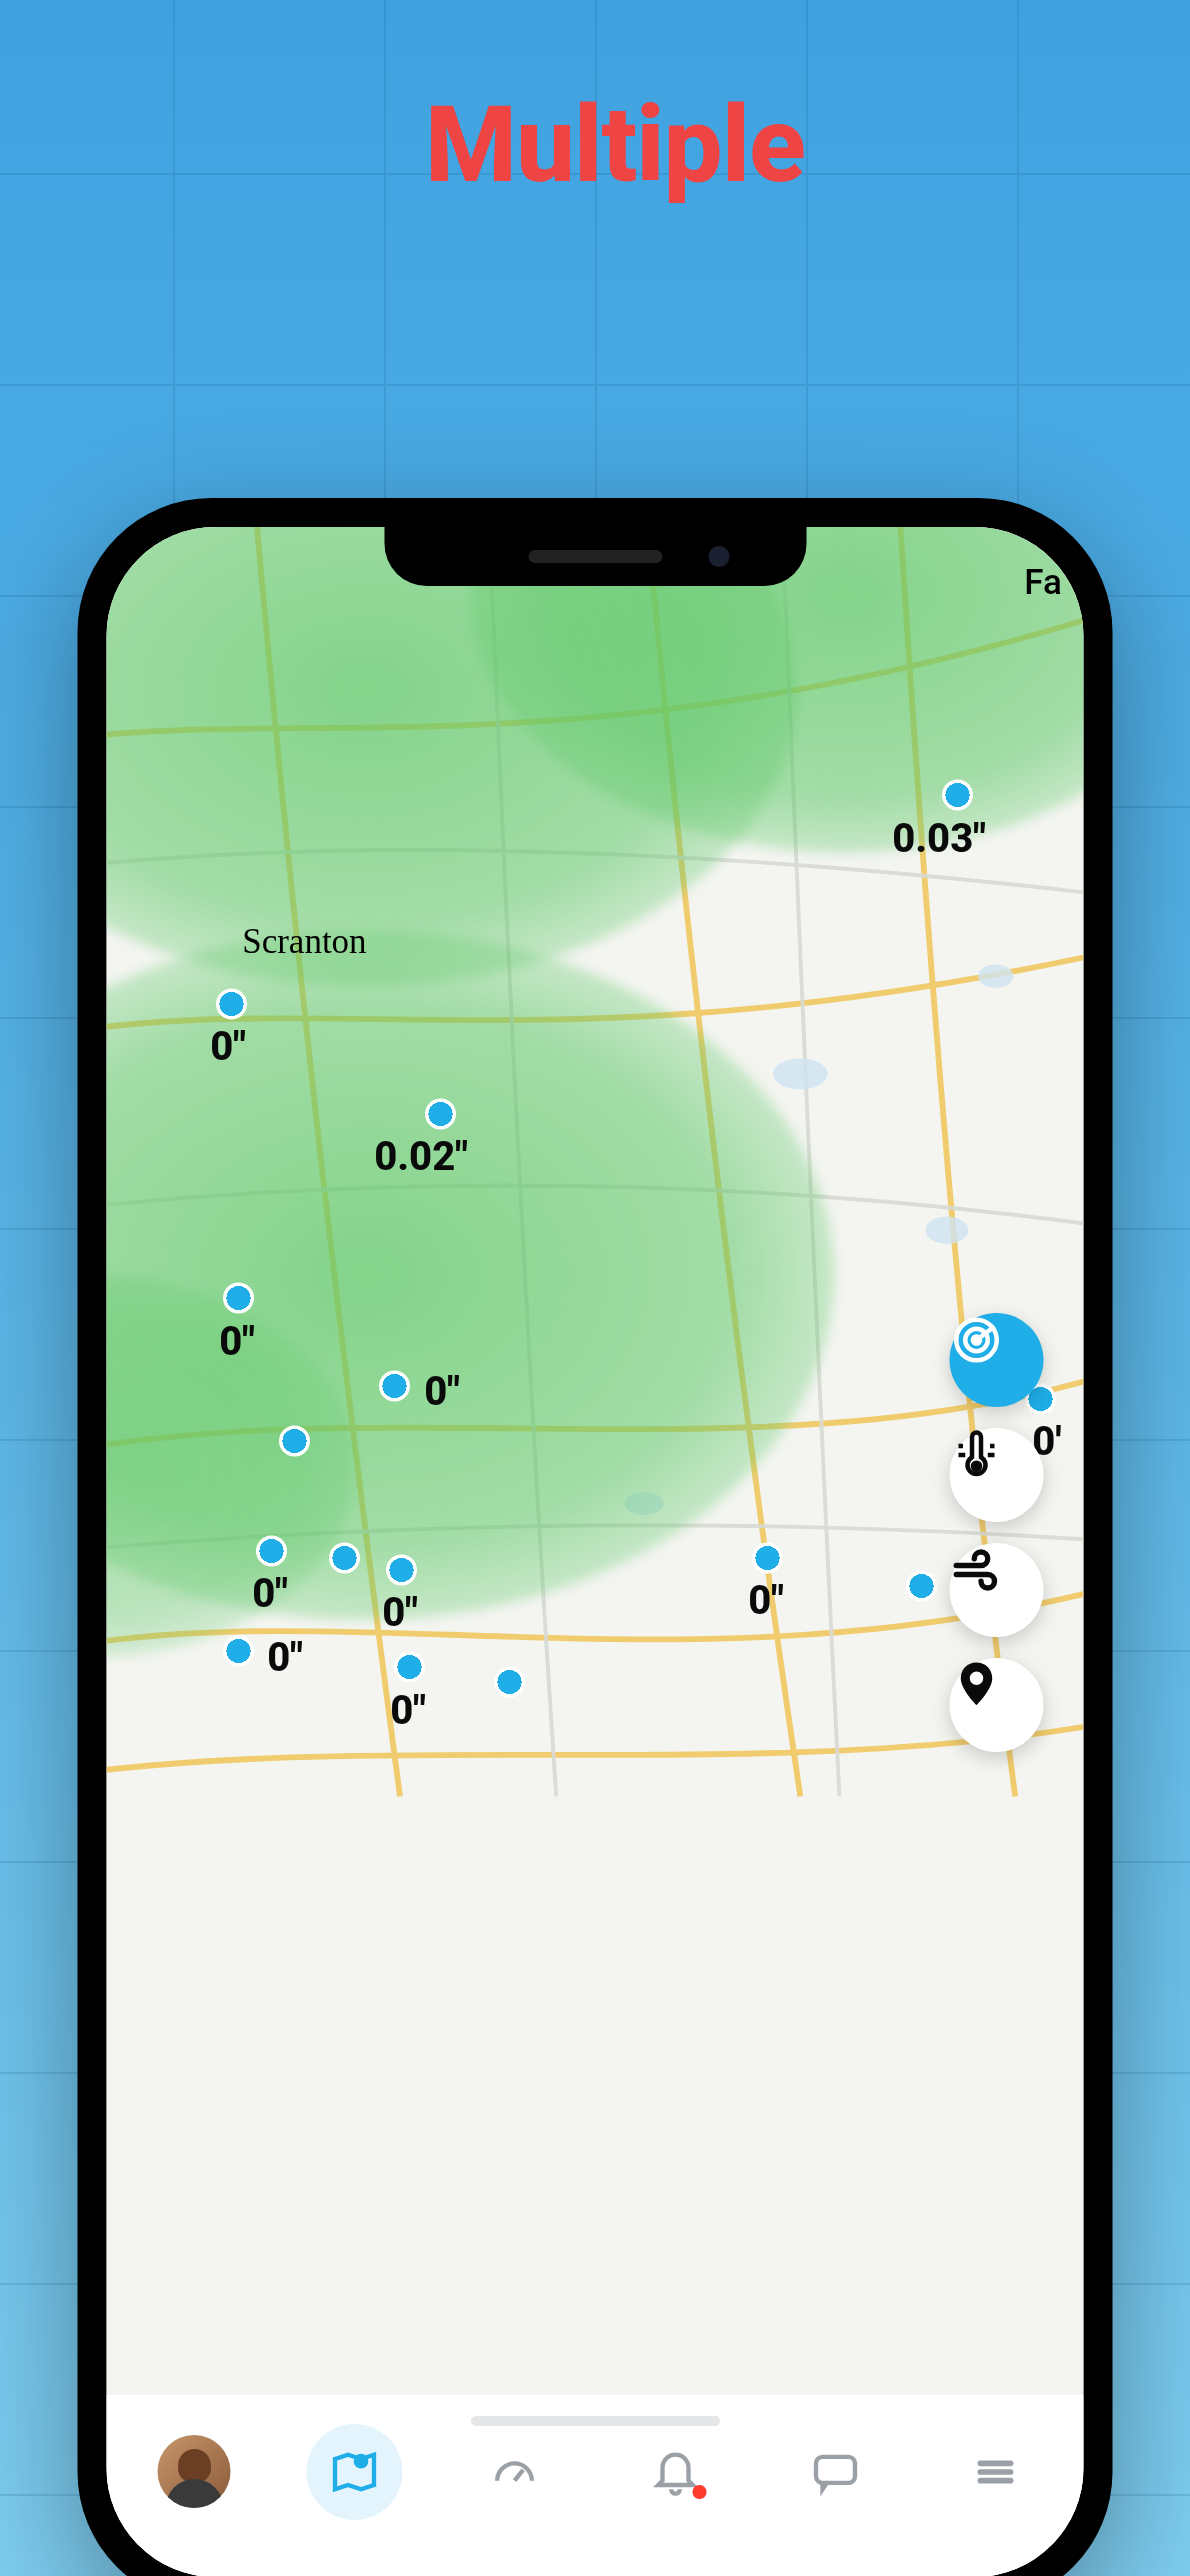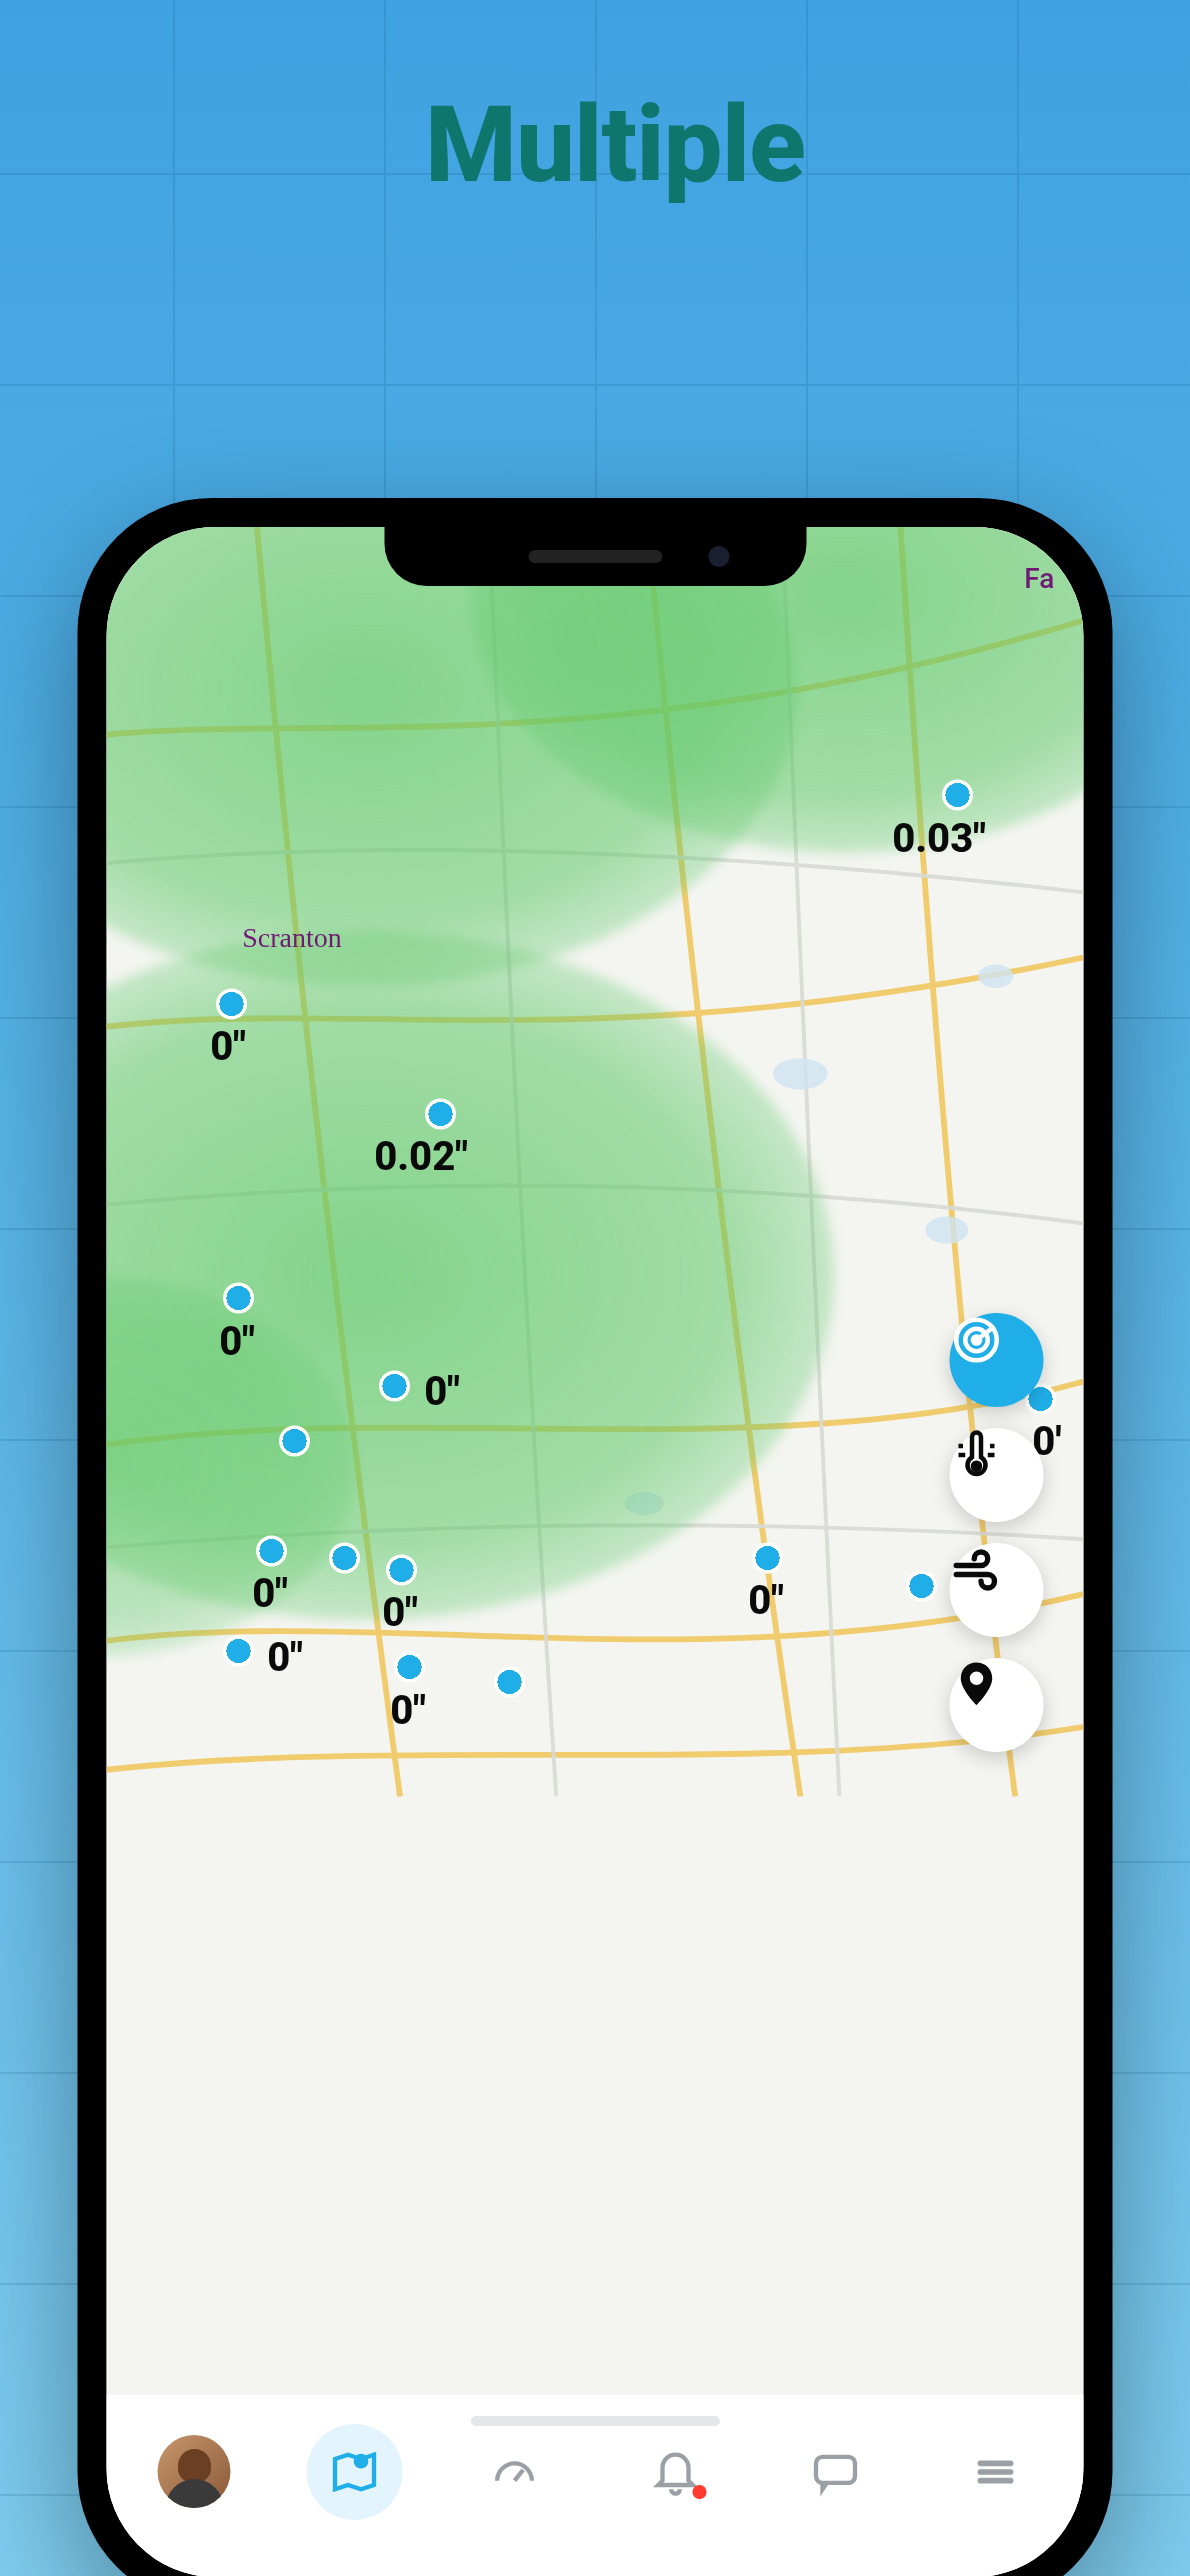--- a/index.html
+++ b/index.html
@@ -27,21 +27,21 @@
       linear-gradient(to right, #0a4f82 1.9px, transparent 1.9px),
       linear-gradient(to bottom, #0a4f82 1.9px, transparent 1.9px);
     background-size: 211px 211px;
     background-position: -38px -38px;
   }
   .headline {
     position: absolute;
     top: 88px;
     left: 0; right: 0;
     text-align: center;
-    color: #0f766e;
+    color: #ef4444;
     font-weight: 800;
     font-size: 105px;
     line-height: 1.1;
     letter-spacing: -1px;
     margin-left: 40px;
   }
   
   .phone {
     position: absolute;
     top: 498px;
@@ -110,22 +110,22 @@
   }
   .map svg { position: absolute; inset: 0; width: 100%; height: 100%; }
   .precip-blob {
     position: absolute;
     background: radial-gradient(ellipse at center, rgba(94,200,104,0.75) 0%, rgba(94,200,104,0.55) 55%, rgba(94,200,104,0) 90%);
     border-radius: 50%;
     filter: blur(5.8px);
   }
   .city-label {
     position: absolute;
-    color: #701a75;
-    font-size: 28px;
+    color: #000000;
+    font-size: 35px;
     font-weight: 500;
   }
   .pin {
     position: absolute;
     transform: translate(-50%, -50%);
     width: 31px;
     height: 31px;
     background: radial-gradient(circle at 50% 50%, #1faee8 0 55%, #fff 55% 80%, #0a2a40 80% 100%);
     border-radius: 50%;
   }

